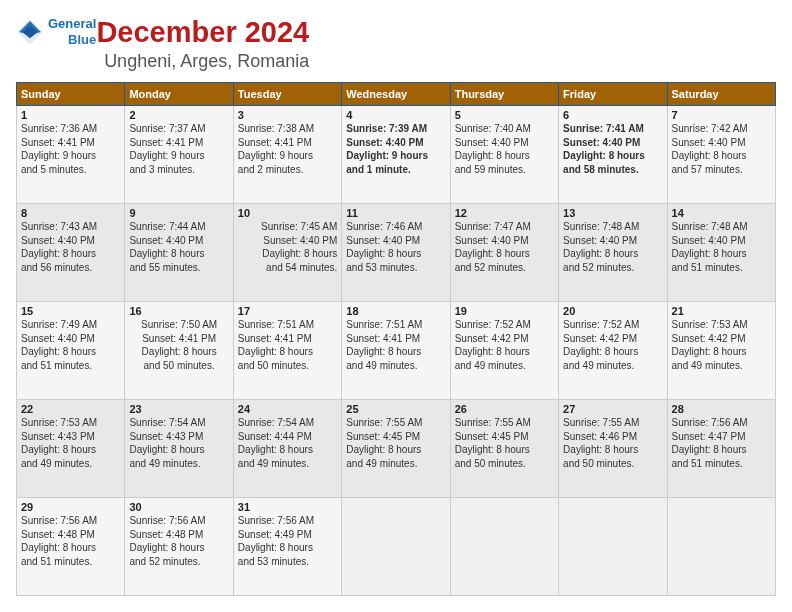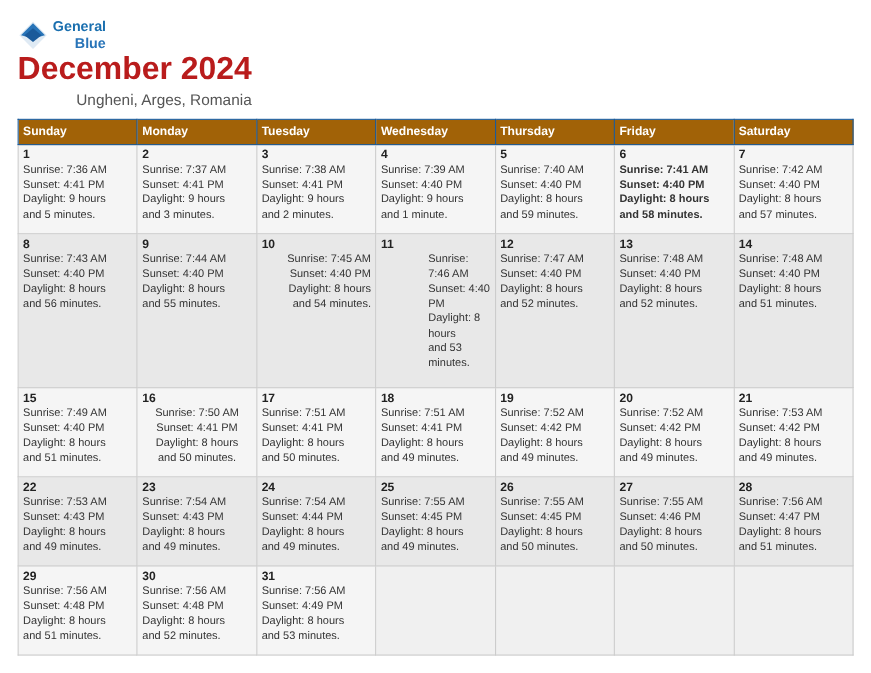--- a/index.html
+++ b/index.html
@@ -12,24 +12,23 @@
     }
     .page {
       width: 792px;
       height: 612px;
       padding: 16px;
       display: flex;
       flex-direction: column;
     }
     .header {
       display: flex;
-      justify-content: center;
+      justify-content: flex-start;
       align-items: flex-start;
       margin-bottom: 10px;
-      flex-direction: column;
     }
     .logo {
       display: flex;
       align-items: center;
       gap: 4px;
     }
     .logo-text {
       font-size: 13px;
       font-weight: bold;
       color: #333;
@@ -44,21 +43,21 @@
     }
     .title-block {
       text-align: right;
     }
     .main-title {
       font-size: 29px;
       font-weight: bold;
       color: #b91c1c;
     }
     .sub-title {
-      font-size: 14px;
+      font-size: 18px;
       color: #555;
       margin-top: 2px;
     }
     .calendar {
       width: 100%;
       border-collapse: collapse;
       flex: 1;
       font-size: 10px;
     }
     .calendar th {
@@ -151,21 +150,21 @@
           </td>
           <td>
             <span class="day-num">3</span>
             <div class="day-info" style="white-space: pre-line;">Sunrise: 7:38 AM
 Sunset: 4:41 PM
 Daylight: 9 hours
 and 2 minutes.</div>
           </td>
           <td>
             <span class="day-num">4</span>
-            <div class="day-info" style="white-space: pre-line;">Sunrise: 7:39 AM
+            <div class="day-info" style="white-space: pre-line; font-weight: bold;">Sunrise: 7:39 AM
 Sunset: 4:40 PM
 Daylight: 9 hours
 and 1 minute.</div>
           </td>
           <td>
             <span class="day-num">5</span>
             <div class="day-info" style="white-space: pre-line;">Sunrise: 7:40 AM
 Sunset: 4:40 PM
 Daylight: 8 hours
 and 59 minutes.</div>
@@ -202,21 +201,21 @@
           </td>
           <td>
             <span class="day-num">10</span>
             <div class="day-info" style="white-space: pre-line; text-align: right;">Sunrise: 7:45 AM
 Sunset: 4:40 PM
 Daylight: 8 hours
 and 54 minutes.</div>
           </td>
           <td>
             <span class="day-num">11</span>
-            <div class="day-info" style="white-space: pre-line; margin-left: 43px;">Sunrise: 7:46 AM
+            <div class="day-info" style="white-space: pre-line;">Sunrise: 7:46 AM
 Sunset: 4:40 PM
 Daylight: 8 hours
 and 53 minutes.</div>
           </td>
           <td>
             <span class="day-num">12</span>
             <div class="day-info" style="white-space: pre-line;">Sunrise: 7:47 AM
 Sunset: 4:40 PM
 Daylight: 8 hours
 and 52 minutes.</div>

